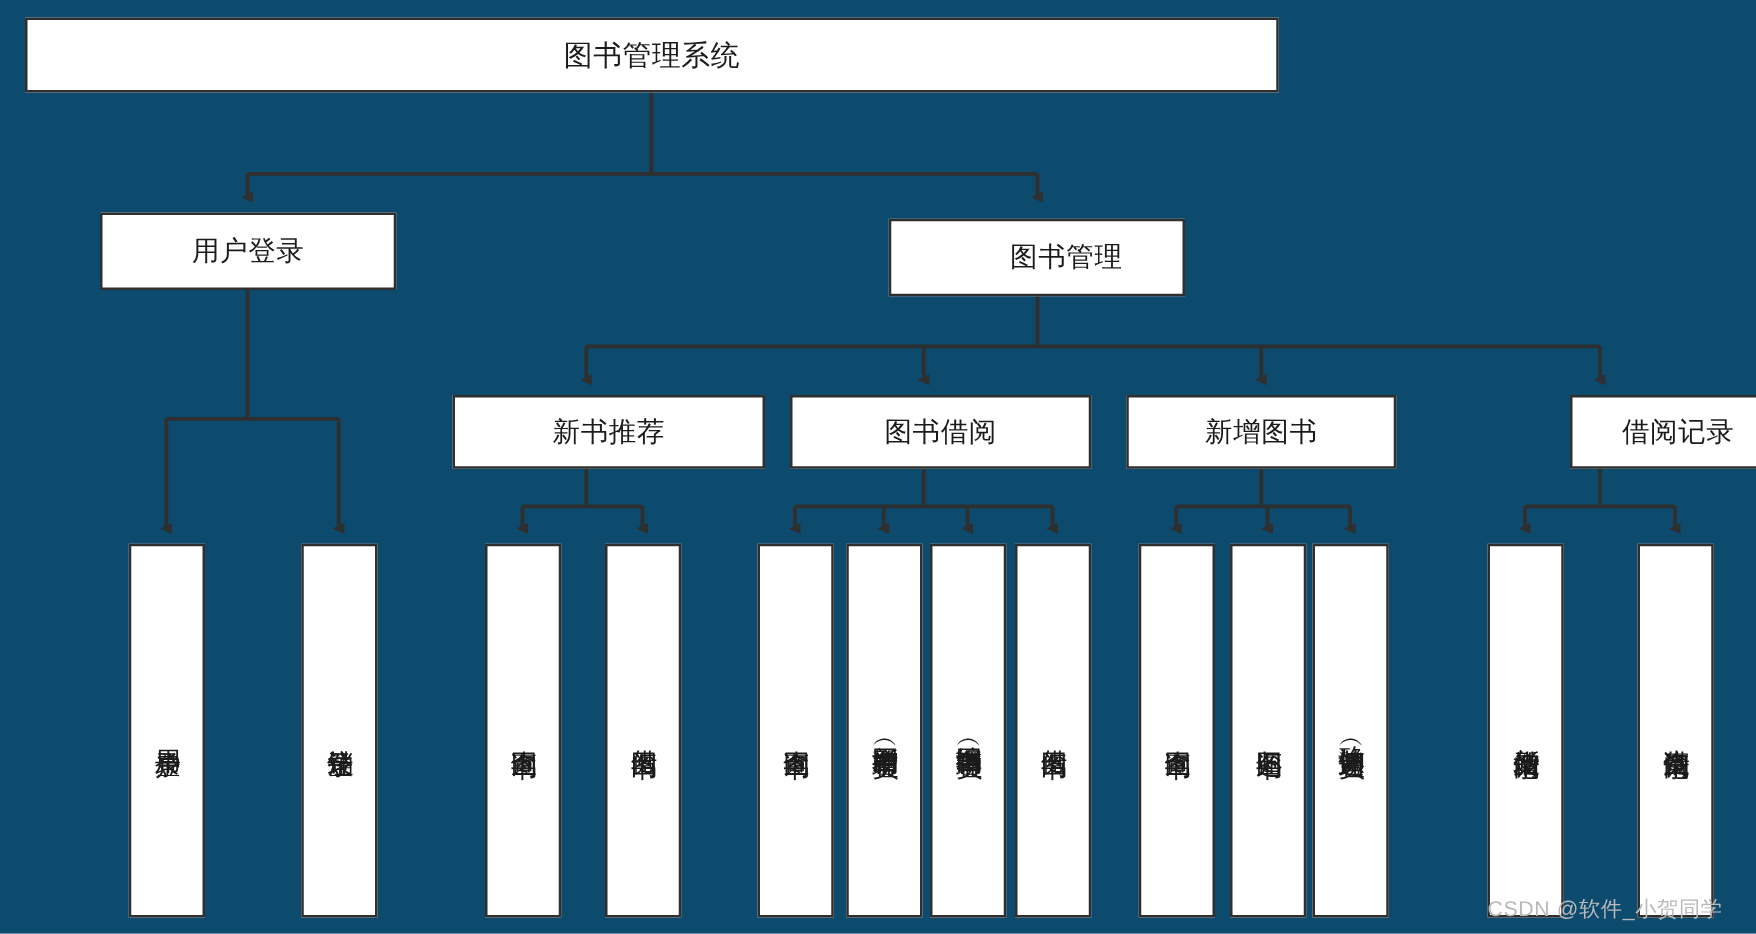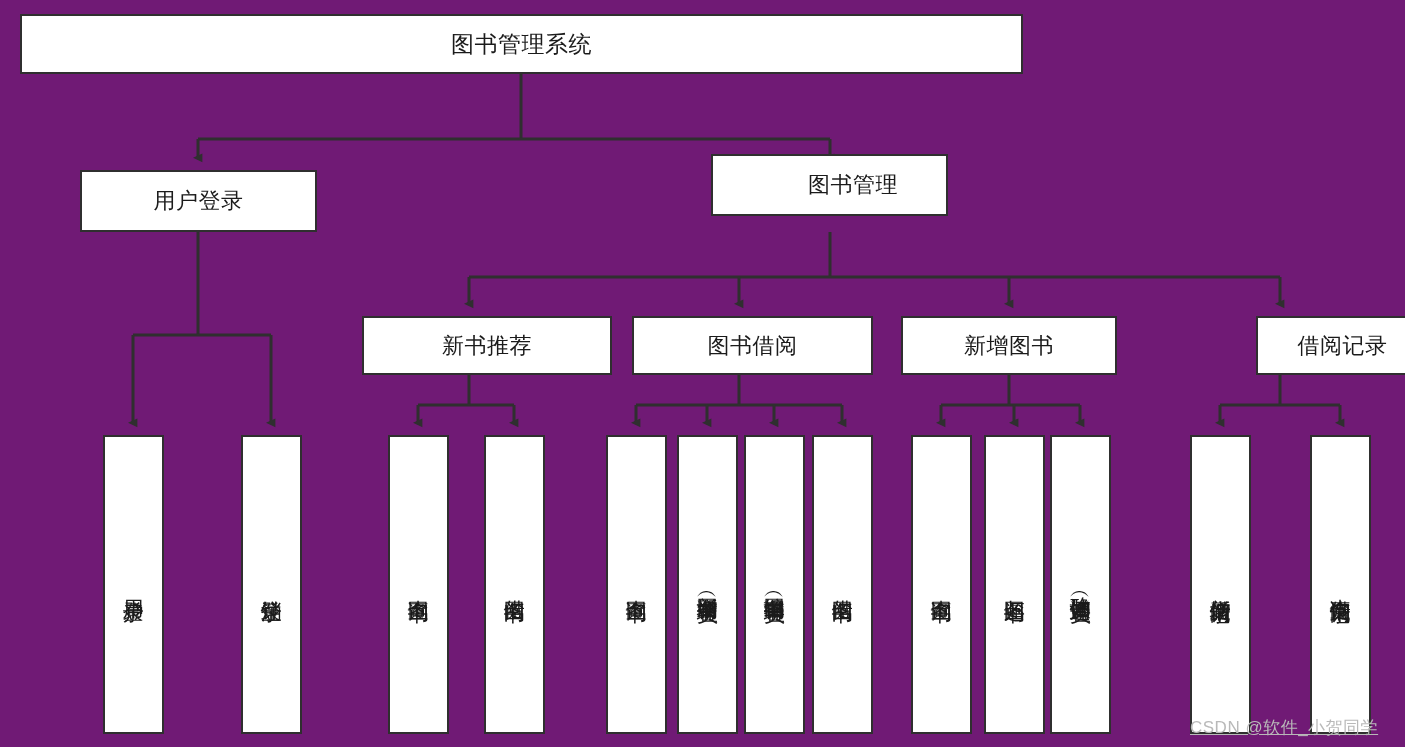--- a/index.html
+++ b/index.html
@@ -7,21 +7,21 @@
     padding: 0;
     background: #ffffff;
   }
   body {
     font-family: "Liberation Sans", sans-serif;
   }
   #diagram-root {
     position: relative;
     width: 1405px;
     height: 747px;
-    background: #701a75;
+    background: #0c4a6e;
     overflow: hidden;
   }
   svg#connectors {
     position: absolute;
     left: 0;
     top: 0;
     width: 1405px;
     height: 747px;
   }
   .node {
@@ -134,21 +134,21 @@
     </g>
   </svg>
 
   <div class="node root horizontal" id="node-root" style="left: 20px; top: 14px; width: 1003px; height: 60px;">
     <span class="node-label">图书管理系统</span>
   </div>
 
   <div class="node horizontal" style="left: 80px; top: 170px; width: 237px; height: 62px;">
     <span class="node-label">用户登录</span>
   </div>
-  <div class="node horizontal" style="left: 711px; top: 154px; width: 237px; height: 62px; padding-left: 47px;">
+  <div class="node horizontal" style="left: 711px; top: 175px; width: 237px; height: 62px; padding-left: 47px;">
     <span class="node-label">图书管理</span>
   </div>
 
   <div class="node horizontal" style="left: 362px; top: 316px; width: 250px; height: 59px;">
     <span class="node-label">新书推荐</span>
   </div>
   <div class="node horizontal" style="left: 632px; top: 316px; width: 241px; height: 59px;">
     <span class="node-label">图书借阅</span>
   </div>
   <div class="node horizontal" style="left: 901px; top: 316px; width: 216px; height: 59px;">
@@ -191,15 +191,15 @@
   <div class="node vertical" style="left: 1050px; top: 435px; width: 61px; height: 299px;">
     <span class="node-label">确认归还（管理员）</span>
   </div>
   <div class="node vertical" style="left: 1190px; top: 435px; width: 61px; height: 299px;">
     <span class="node-label">新增借阅记录</span>
   </div>
   <div class="node vertical" style="left: 1310px; top: 435px; width: 61px; height: 299px;">
     <span class="node-label">查询借阅记录</span>
   </div>
 
-  <div class="watermark" style="left: 1190px; top: 716px; text-decoration: underline;">CSDN @软件_小贺同学</div>
+  <div class="watermark" style="left: 1190px; top: 716px;">CSDN @软件_小贺同学</div>
 
 </div>
 
 </body></html>

